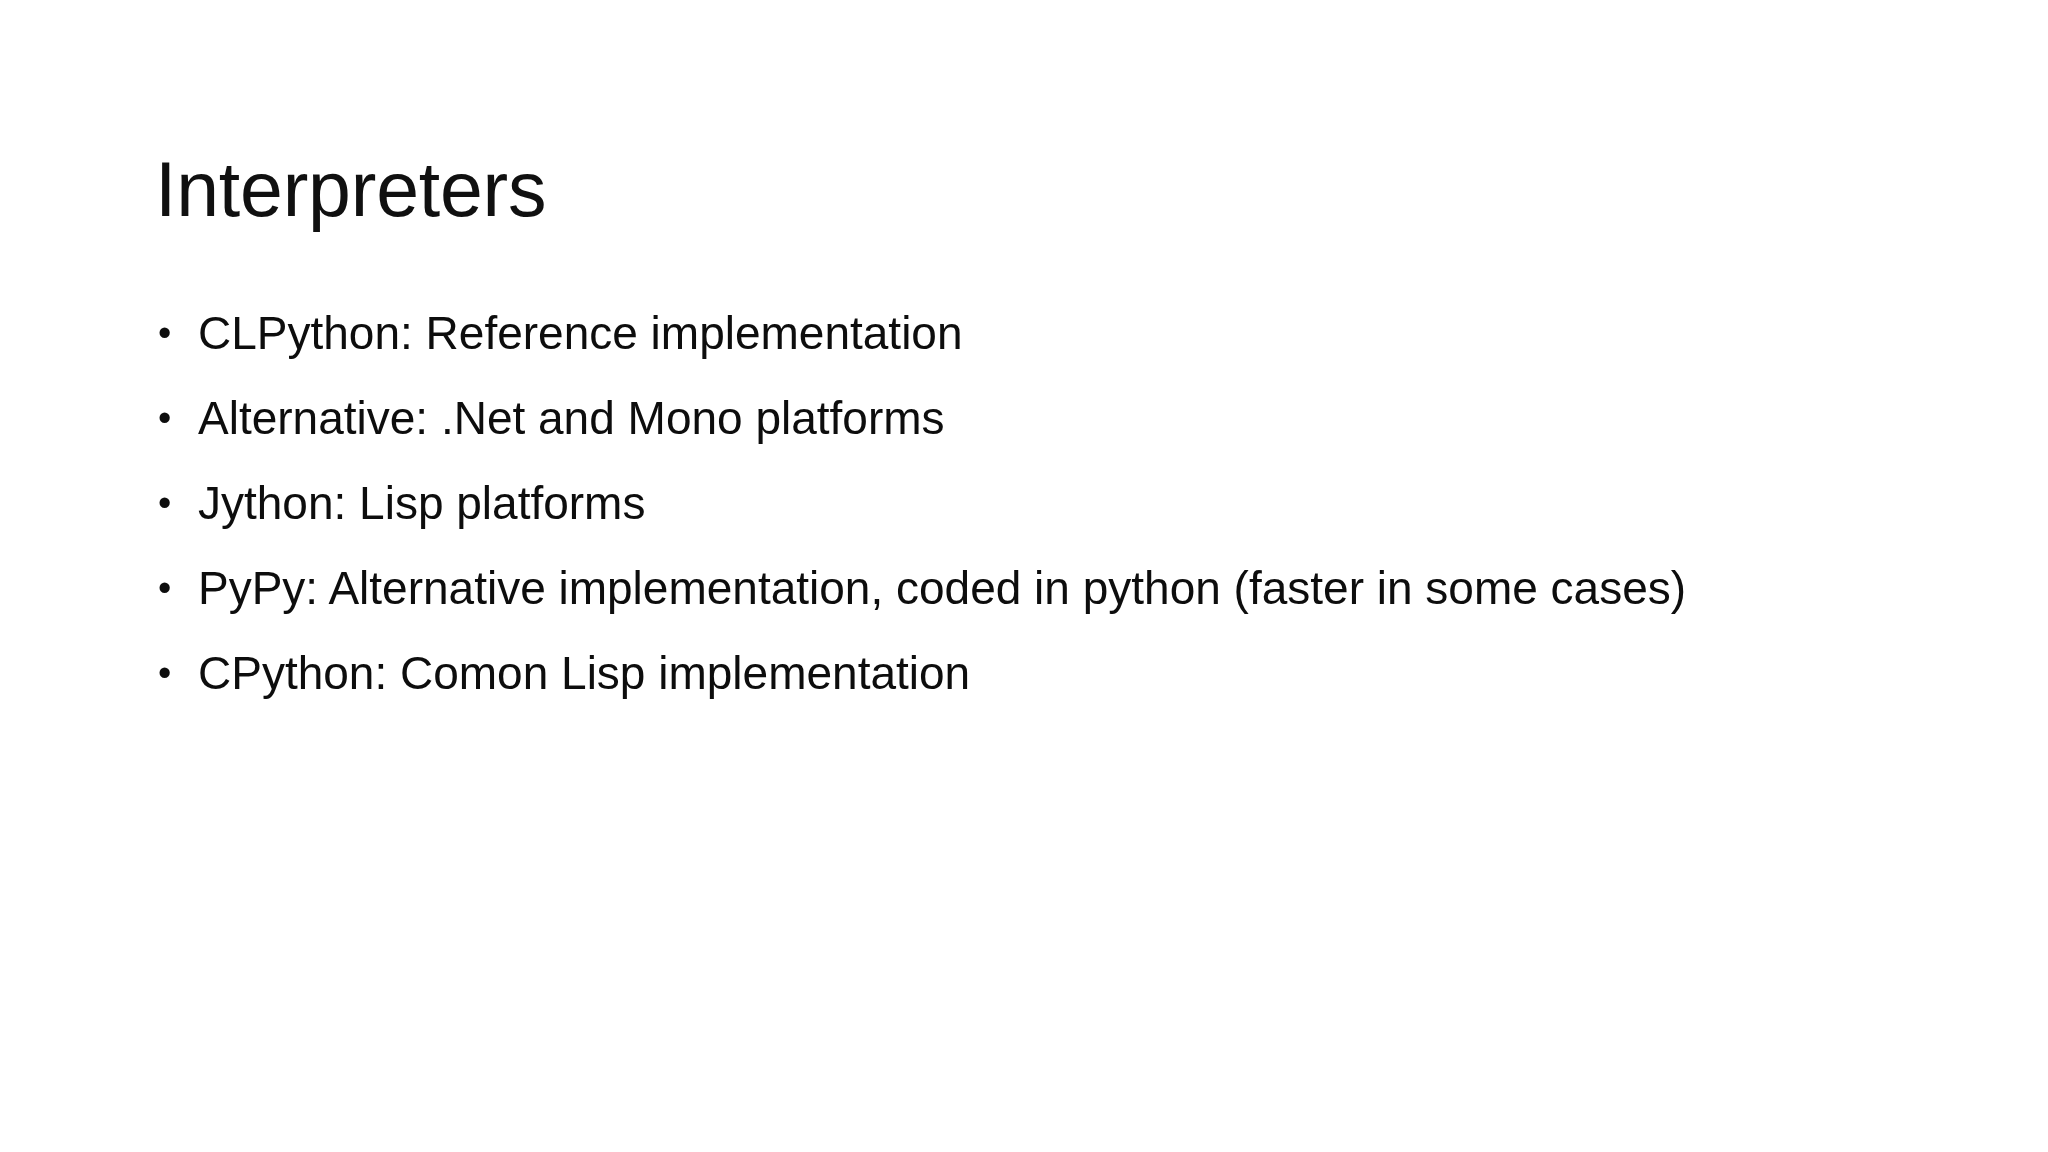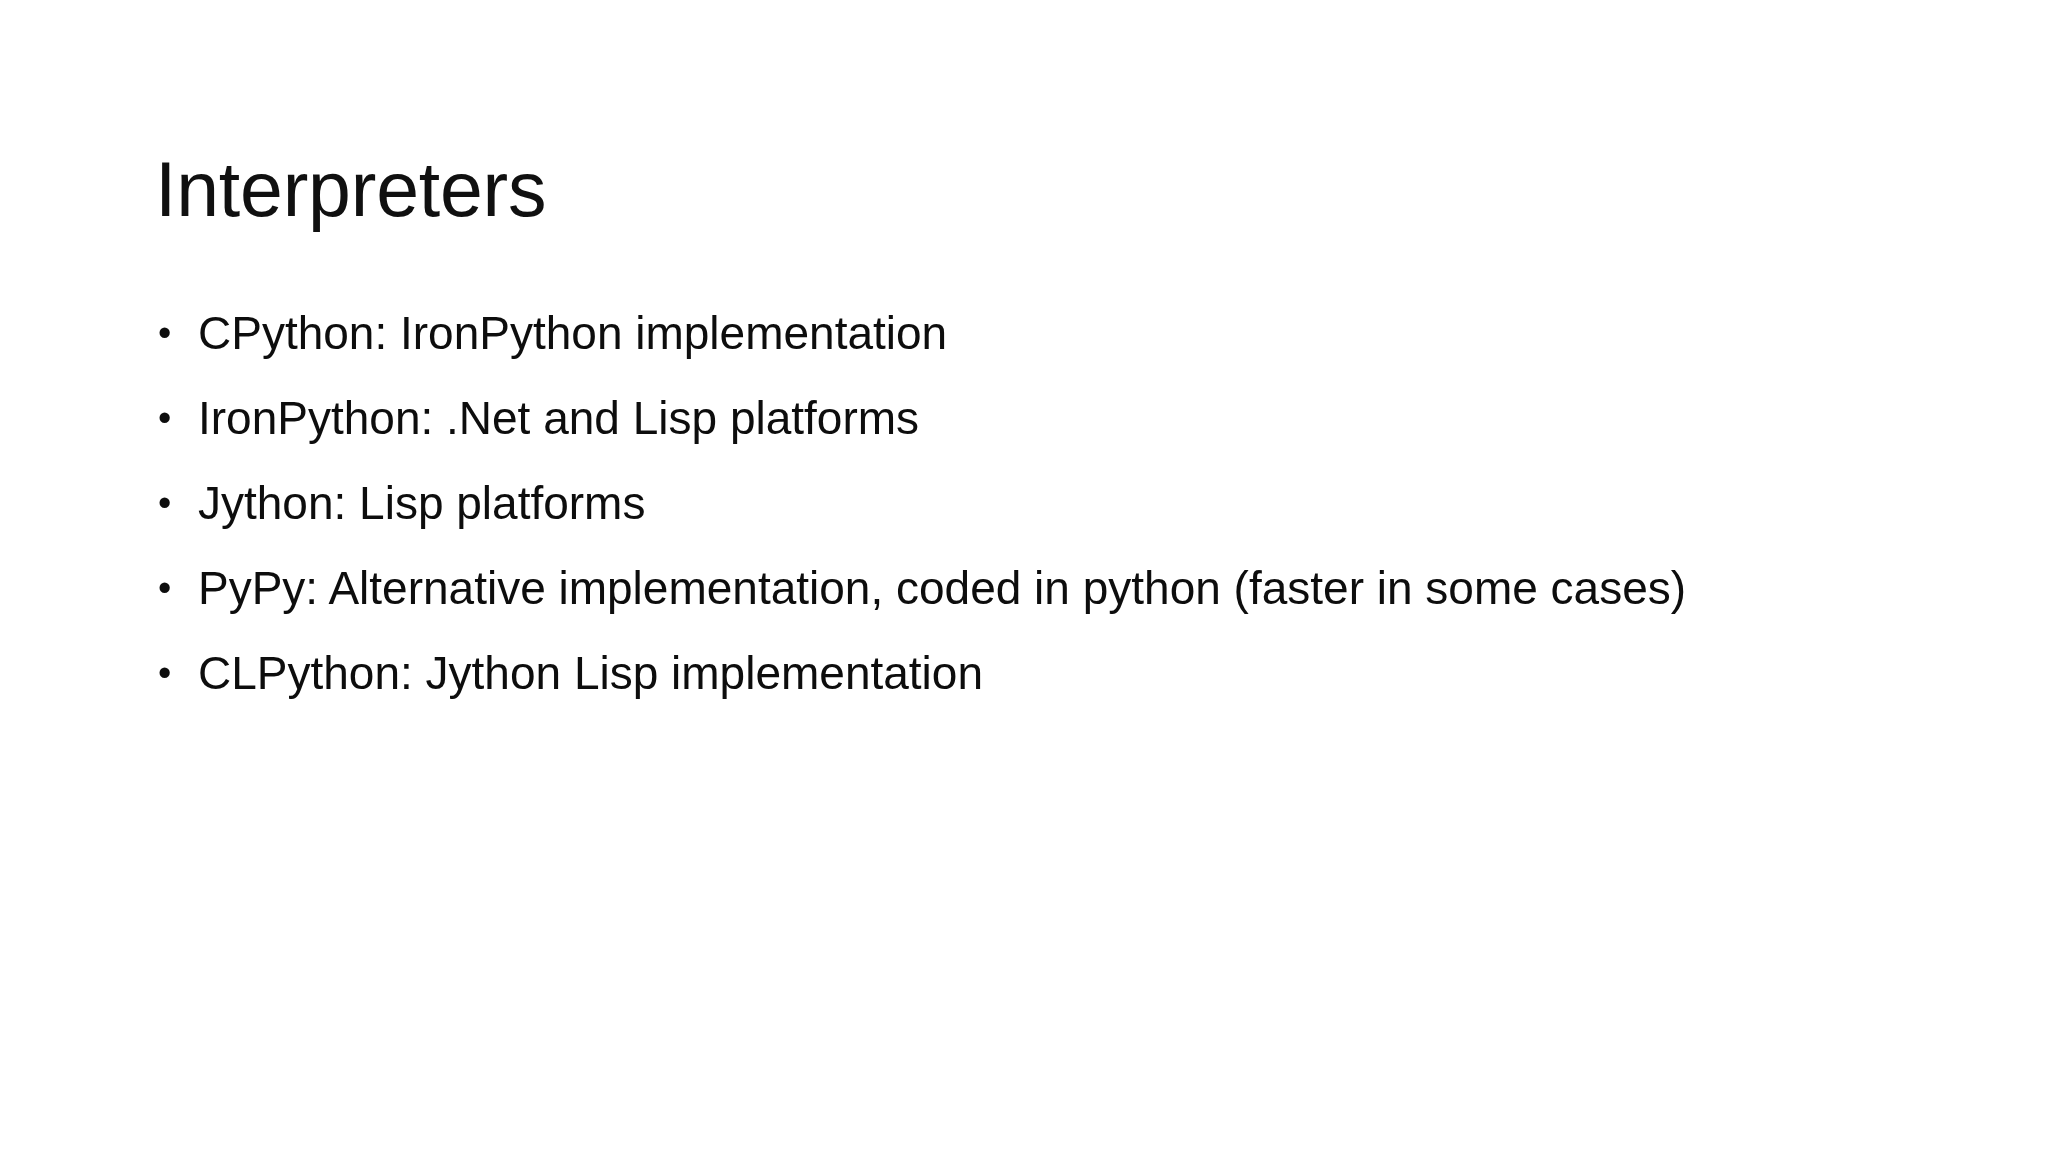--- a/index.html
+++ b/index.html
@@ -76,38 +76,38 @@
 <body>
 
 <div class="slide">
 
   <h1 class="slide-title">Interpreters</h1>
 
   <ul class="body-list">
 
     <li class="bullet-item">
       <span class="bullet-marker">•</span>
-      <span class="bullet-text">CPython: IronPython implementation</span>
+      <span class="bullet-text">CLPython: Reference implementation</span>
     </li>
 
     <li class="bullet-item">
       <span class="bullet-marker">•</span>
-      <span class="bullet-text">IronPython: .Net and Lisp platforms</span>
+      <span class="bullet-text">Alternative: .Net and Mono platforms</span>
     </li>
 
     <li class="bullet-item">
       <span class="bullet-marker">•</span>
       <span class="bullet-text">Jython: Lisp platforms</span>
     </li>
 
     <li class="bullet-item">
       <span class="bullet-marker">•</span>
       <span class="bullet-text">PyPy: Alternative implementation, coded in python (faster in some cases)</span>
     </li>
 
     <li class="bullet-item">
       <span class="bullet-marker">•</span>
-      <span class="bullet-text">CLPython: Jython Lisp implementation</span>
+      <span class="bullet-text">CPython: Comon Lisp implementation</span>
     </li>
 
   </ul>
 
 </div>
 
 </body></html>

